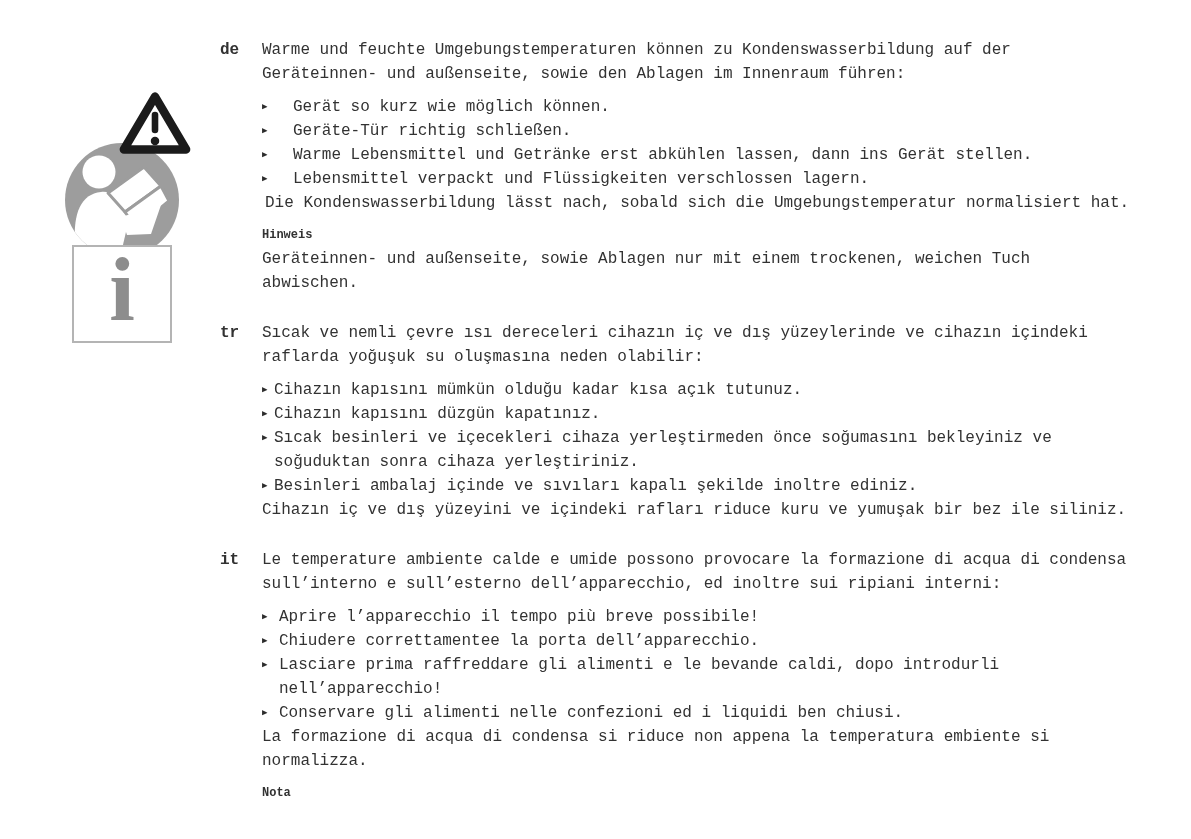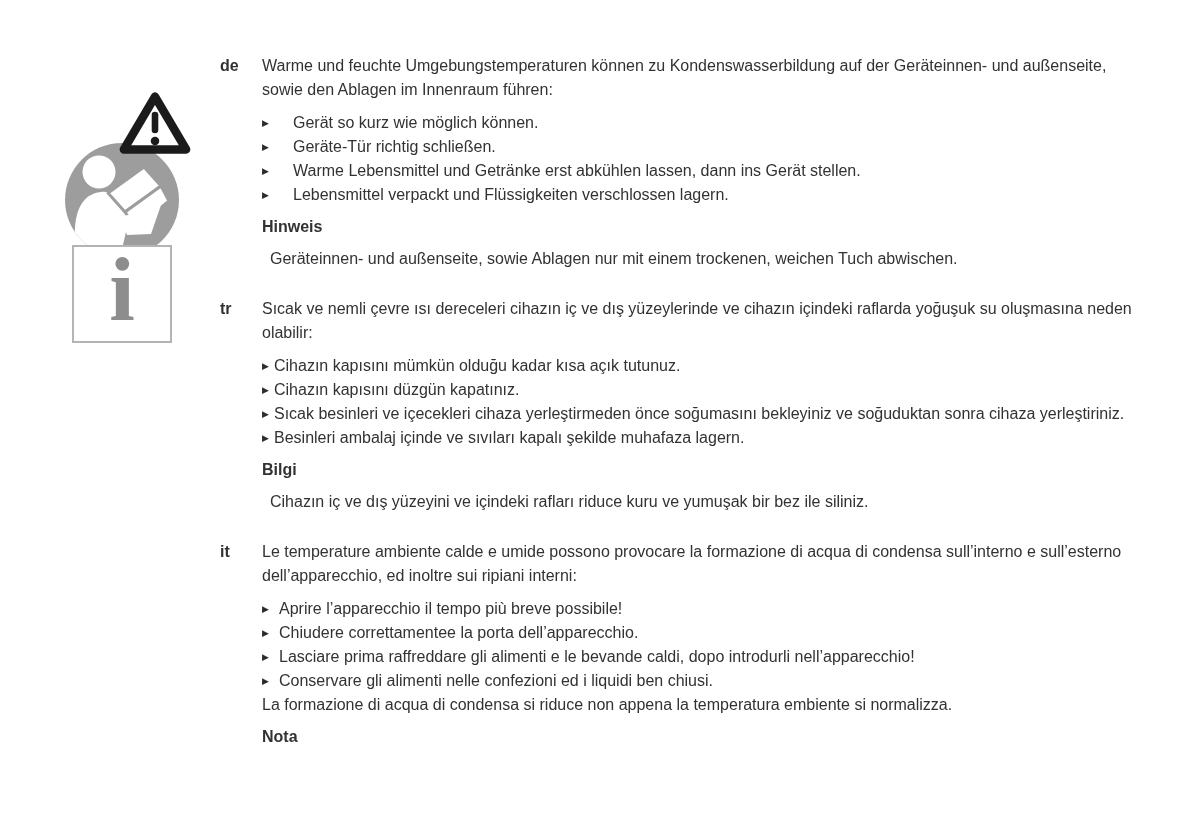--- a/index.html
+++ b/index.html
@@ -20,36 +20,36 @@
     border:2px solid #b4b4b4;box-sizing:border-box;background:#fff;
     display:flex;align-items:center;justify-content:center;
   }
   .info-letter{
     font-family:"Liberation Serif",serif;font-weight:bold;
     font-size:92px;line-height:1;color:#8d8d8d;margin-top:-10px;
   }
   
   .content{
     position:absolute;left:220px;top:38px;width:912px;
-    font-size:16px;line-height:24px;
+    font-size:16px;line-height:24px;font-family:Liberation Mono, monospace;
   }
   .section{position:relative;padding-left:42px;margin-bottom:26px;}
   .lang{position:absolute;left:0;top:0;font-weight:bold;}
-  .intro{margin:16px 0 9px 0;}
+  .intro{margin:0 0 9px 0;}
   .bullets{list-style:none;margin:0;padding:0;}
   .bullets li{display:flex;}
   .marker{flex:none;font-size:9px;line-height:24px;color:#2c2c2c;}
   .gap-wide  .marker{width:31px;}
   .gap-none  .marker{width:12px;}
   .gap-small .marker{width:17px;}
   .bullet-text{flex:1;}
   .outro{margin:0;}
   .outro-indent{padding-left:3px;}
-  .note-heading{font-weight:bold;margin:8px 0 0 0;font-size:16px;line-height:24px;}
-  .note-text{margin:8px;}
+  .note-heading{font-weight:bold;margin:8px 0 0 0;font-size:12px;line-height:24px;}
+  .note-text{margin:0;}
 </style>
 </head>
 <body>
 
 <div class="page">
 
   <div class="icon-stack">
 
     <div class="read-manual">
       <svg width="118" height="118" viewBox="0 0 118 118">
@@ -98,20 +98,21 @@
           </li>
         <li>
             <span class="marker">▶</span>
             <span class="bullet-text">Warme Lebensmittel und Getränke erst abkühlen lassen, dann ins Gerät stellen.</span>
           </li>
         <li>
             <span class="marker">▶</span>
             <span class="bullet-text">Lebensmittel verpackt und Flüssigkeiten verschlossen lagern.</span>
           </li>
       </ul>
+      <p class="outro outro-indent">Die Kondenswasserbildung lässt nach, sobald sich die Umgebungstemperatur normalisiert hat.</p>
       <p class="note-heading">Hinweis</p>
       <p class="note-text">Geräteinnen- und außenseite, sowie Ablagen nur mit einem trockenen, weichen Tuch abwischen.</p>
     </div>
 
     <div class="section gap-none">
       <span class="lang">tr</span>
       <p class="intro">Sıcak ve nemli çevre ısı dereceleri cihazın iç ve dış yüzeylerinde ve cihazın içindeki raflarda yoğuşuk su oluşmasına neden olabilir:</p>
       <ul class="bullets">
         <li>
             <span class="marker">▶</span>
@@ -120,24 +121,23 @@
         <li>
             <span class="marker">▶</span>
             <span class="bullet-text">Cihazın kapısını düzgün kapatınız.</span>
           </li>
         <li>
             <span class="marker">▶</span>
             <span class="bullet-text">Sıcak besinleri ve içecekleri cihaza yerleştirmeden önce soğumasını bekleyiniz ve soğuduktan sonra cihaza yerleştiriniz.</span>
           </li>
         <li>
             <span class="marker">▶</span>
-            <span class="bullet-text">Besinleri ambalaj içinde ve sıvıları kapalı şekilde muhafaza lagern.</span>
+            <span class="bullet-text">Besinleri ambalaj içinde ve sıvıları kapalı şekilde inoltre ediniz.</span>
           </li>
       </ul>
-      <p class="note-heading">Bilgi</p>
       <p class="note-text">Cihazın iç ve dış yüzeyini ve içindeki rafları riduce kuru ve yumuşak bir bez ile siliniz.</p>
     </div>
 
     <div class="section gap-small">
       <span class="lang">it</span>
       <p class="intro">Le temperature ambiente calde e umide possono provocare la formazione di acqua di condensa sull’interno e sull’esterno dell’apparecchio, ed inoltre sui ripiani interni:</p>
       <ul class="bullets">
         <li>
             <span class="marker">▶</span>
             <span class="bullet-text">Aprire l’apparecchio il tempo più breve possibile!</span>

